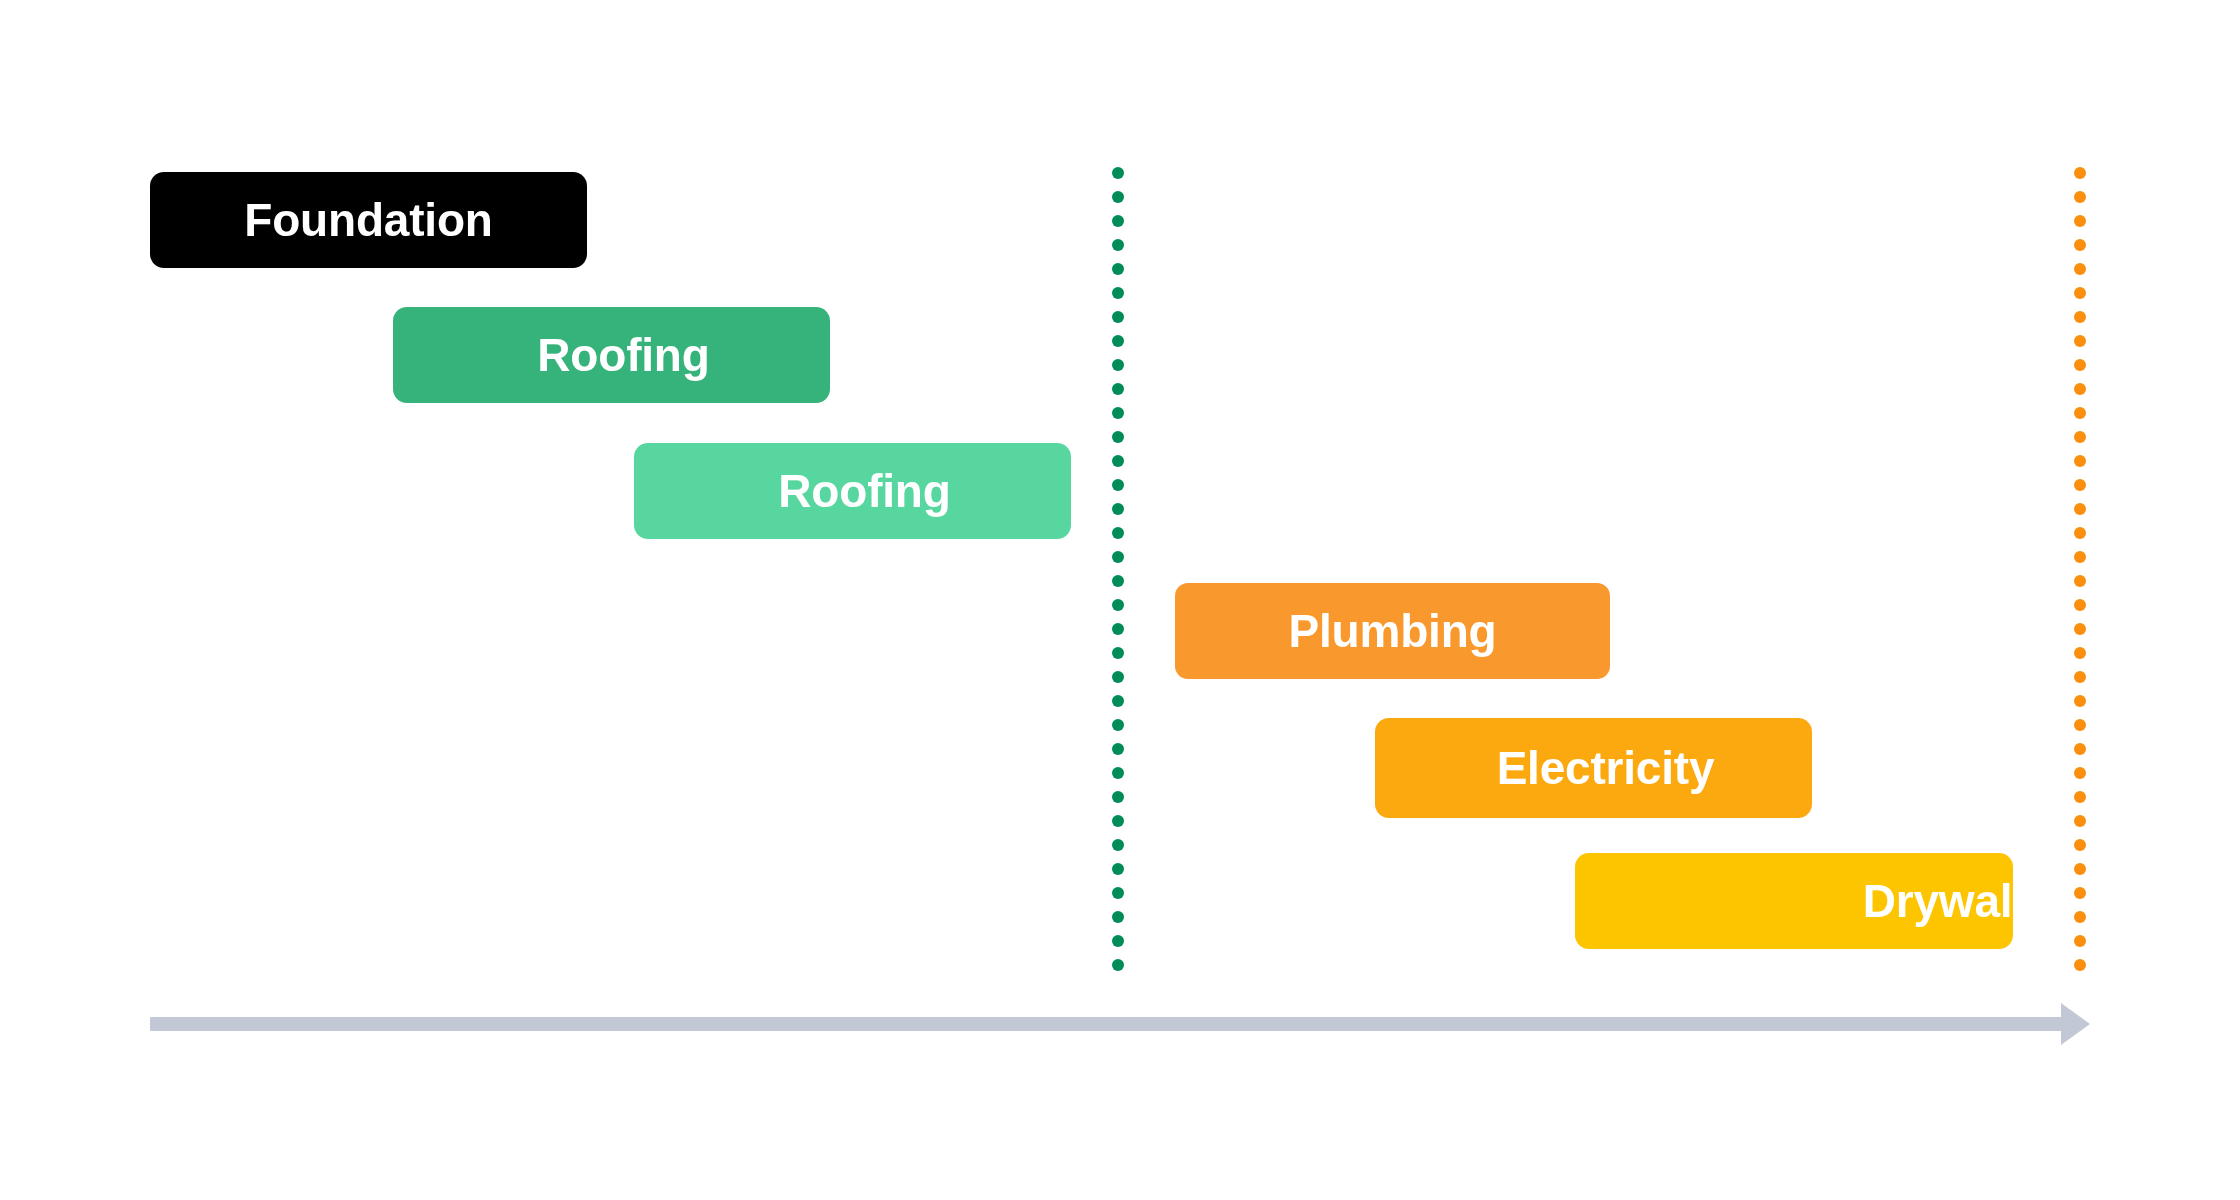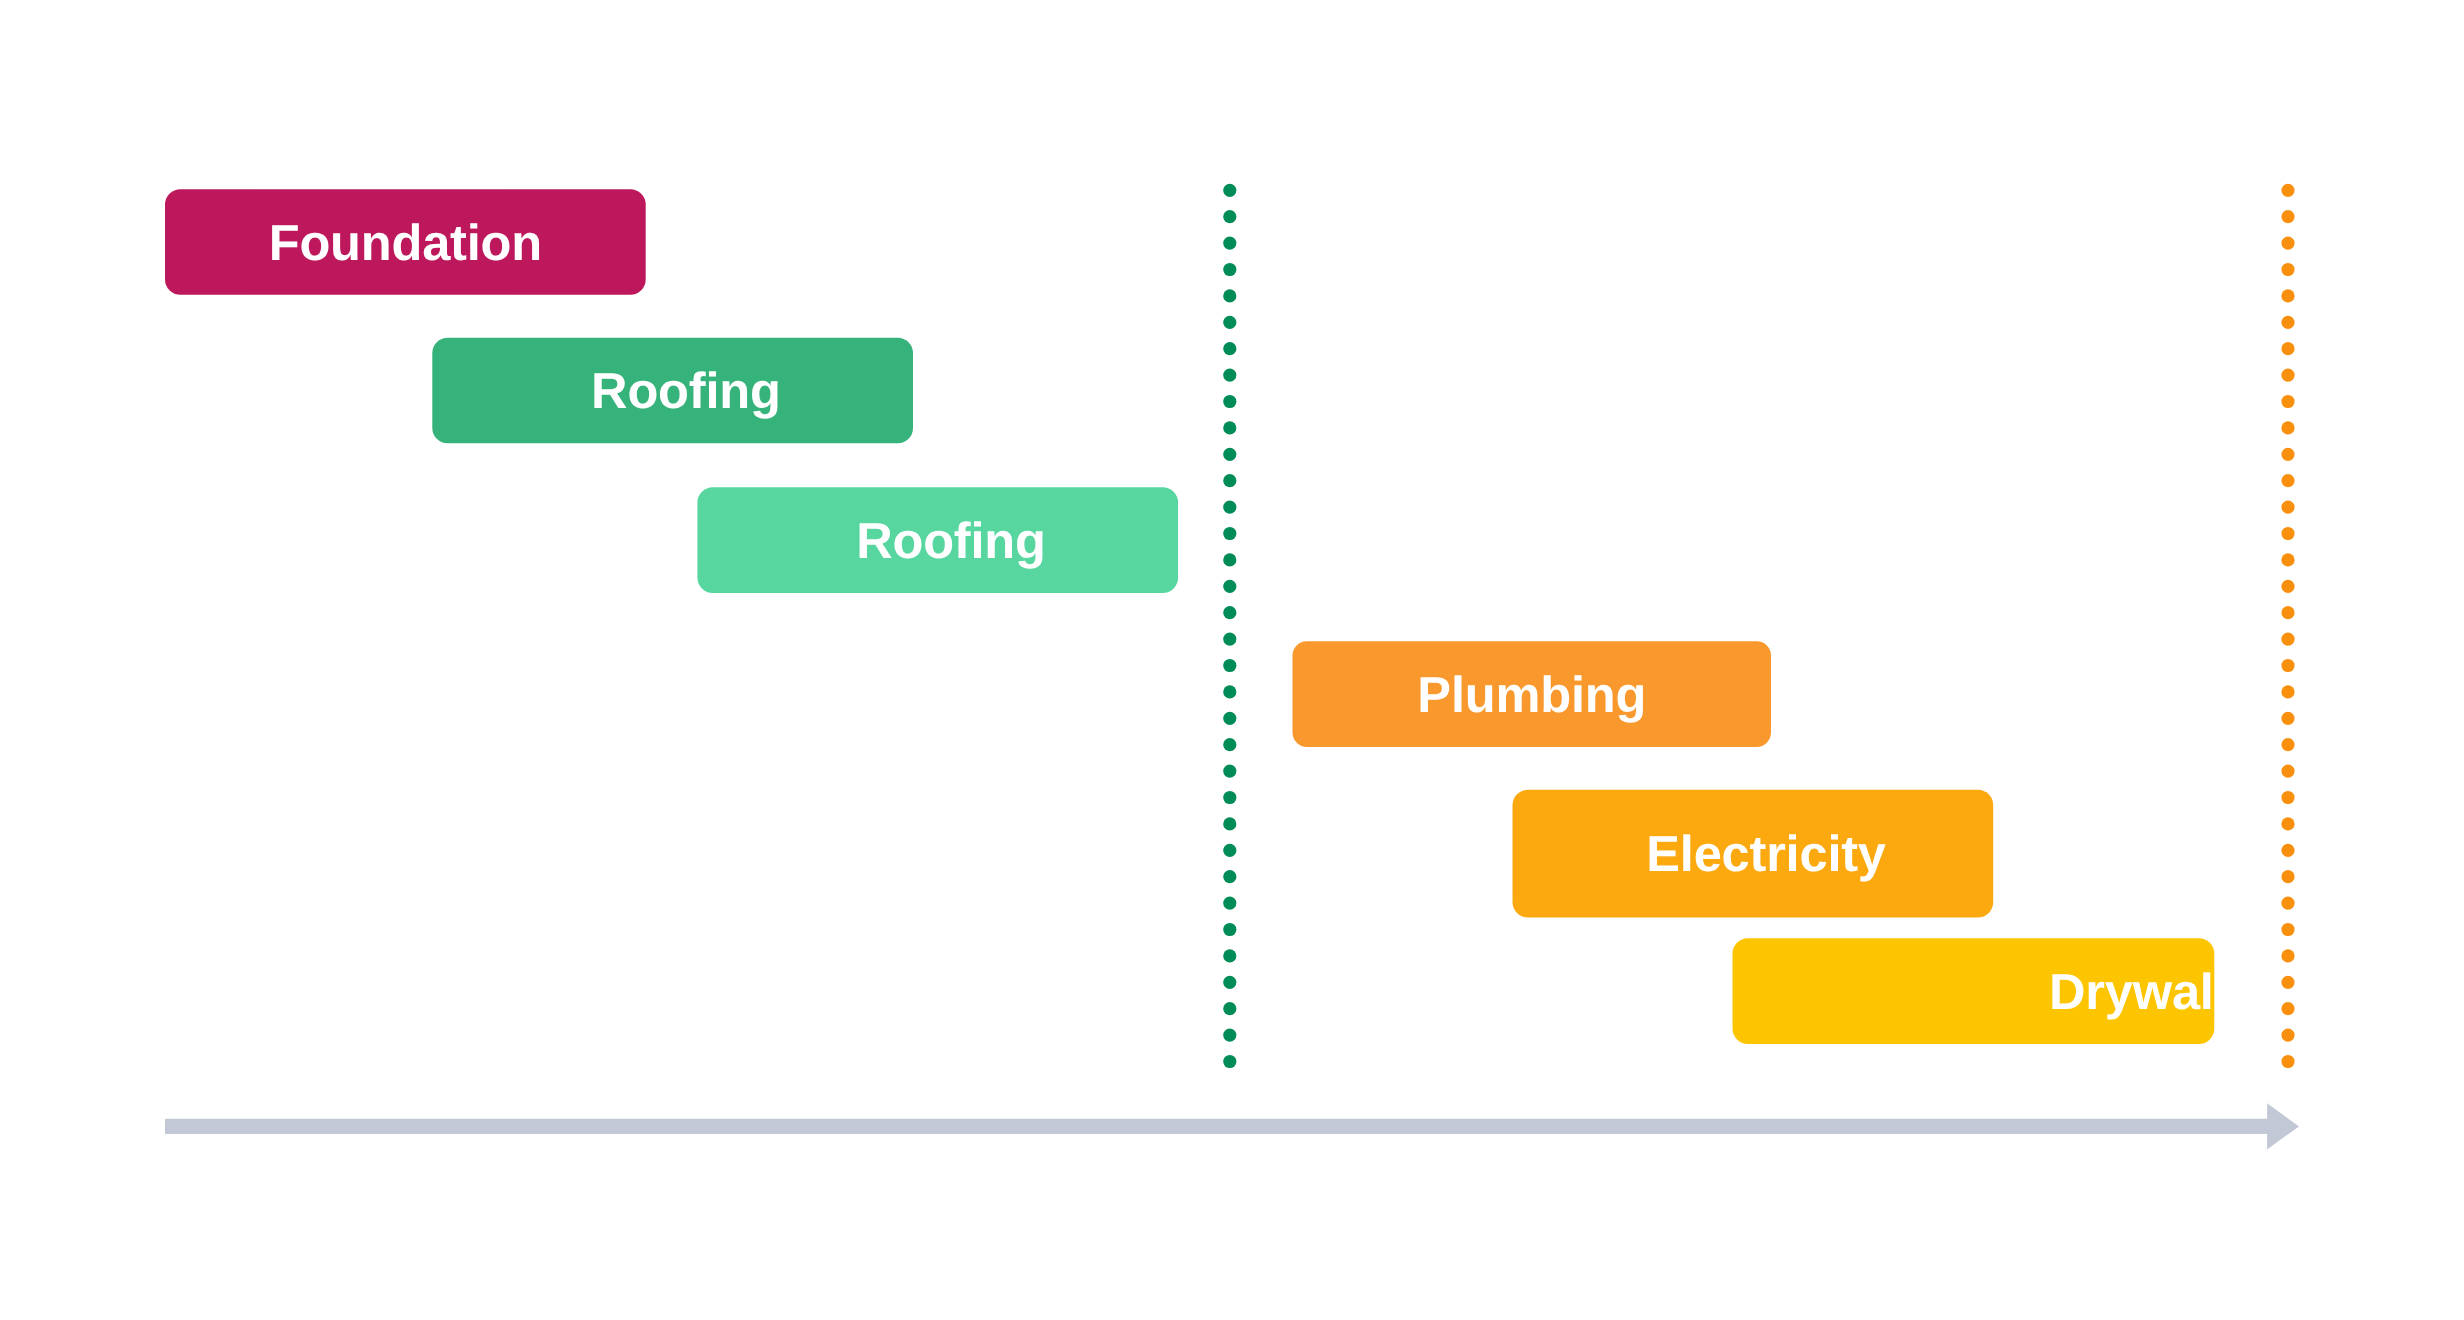--- a/index.html
+++ b/index.html
@@ -153,33 +153,33 @@
         <span class="dot" style="background: rgb(248, 144, 14); width: 12px; height: 12px; top: 672px;"></span>
         <span class="dot" style="background: rgb(248, 144, 14); width: 12px; height: 12px; top: 696px;"></span>
         <span class="dot" style="background: rgb(248, 144, 14); width: 12px; height: 12px; top: 720px;"></span>
         <span class="dot" style="background: rgb(248, 144, 14); width: 12px; height: 12px; top: 744px;"></span>
         <span class="dot" style="background: rgb(248, 144, 14); width: 12px; height: 12px; top: 768px;"></span>
         <span class="dot" style="background: rgb(248, 144, 14); width: 12px; height: 12px; top: 792px;"></span>
       </div>
     </div>
 
   <div id="bars">
-      <div class="task-bar" style="left: 150px; top: 172px; width: 437px; height: 96px; background: #be185d; border-radius: 14px; color: rgb(255, 255, 255); font-size: 46px;">
+      <div class="task-bar" style="left: 150px; top: 172px; width: 437px; height: 96px; background: #000000; border-radius: 14px; color: rgb(255, 255, 255); font-size: 46px;">
         <span class="task-label">Foundation</span>
       </div>
       <div class="task-bar label-right" style="left: 393px; top: 307px; width: 437px; height: 96px; background: rgb(54, 178, 123); border-radius: 14px; color: rgb(255, 255, 255); font-size: 46px;">
         <span class="task-label">Roofing</span>
       </div>
       <div class="task-bar label-right" style="left: 634px; top: 443px; width: 437px; height: 96px; background: rgb(87, 214, 160); border-radius: 14px; color: rgb(255, 255, 255); font-size: 46px;">
         <span class="task-label">Roofing</span>
       </div>
       <div class="task-bar" style="left: 1175px; top: 583px; width: 435px; height: 96px; background: rgb(249, 152, 44); border-radius: 13px; color: rgb(255, 255, 255); font-size: 46px;">
         <span class="task-label">Plumbing</span>
       </div>
-      <div class="task-bar label-right" style="left: 1375px; top: 718px; width: 437px; height: 116px; background: rgb(252, 168, 15); border-radius: 14px; color: rgb(255, 255, 255); font-size: 46px;">
+      <div class="task-bar label-right" style="left: 1375px; top: 718px; width: 437px; height: 100px; background: rgb(252, 168, 15); border-radius: 14px; color: rgb(255, 255, 255); font-size: 46px;">
         <span class="task-label">Electricity</span>
       </div>
       <div class="task-bar label-right" style="left: 1575px; top: 853px; width: 438px; height: 96px; background: rgb(253, 197, 0); border-radius: 14px; color: rgb(255, 255, 255); font-size: 46px; justify-content: flex-end;">
         <span class="task-label">Drywall</span>
       </div>
     </div>
 
   <div id="axis" class="axis-arrow" style="left: 150px; top: 1017px; width: 1930px; height: 14px;">
       <div class="axis-shaft" style="background: rgb(194, 200, 213); width: 1913px; height: 14px;"></div>
       <div class="axis-head" style="left: 1911px; border-top-width: 21px; border-bottom-width: 21px; border-left: 29px solid rgb(194, 200, 213);"></div>

